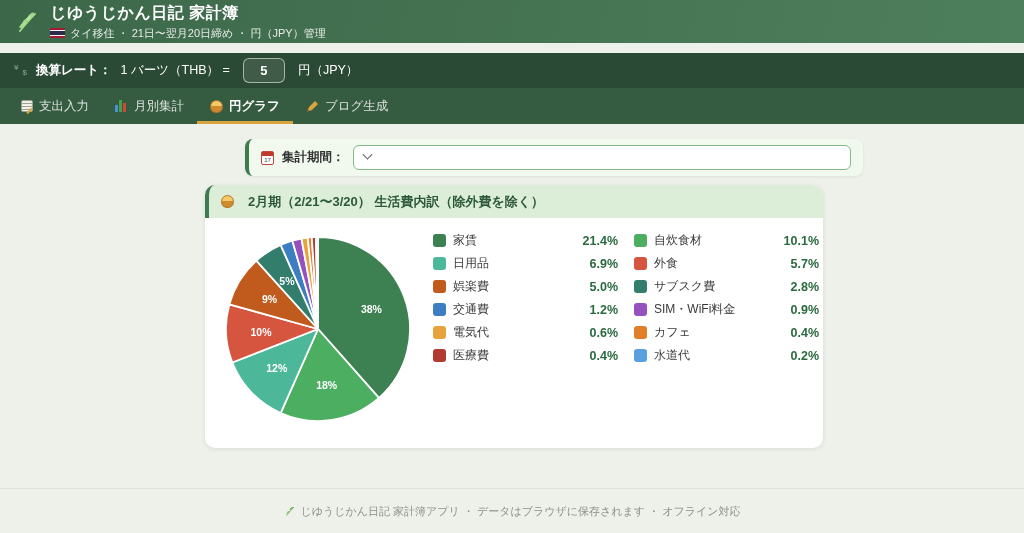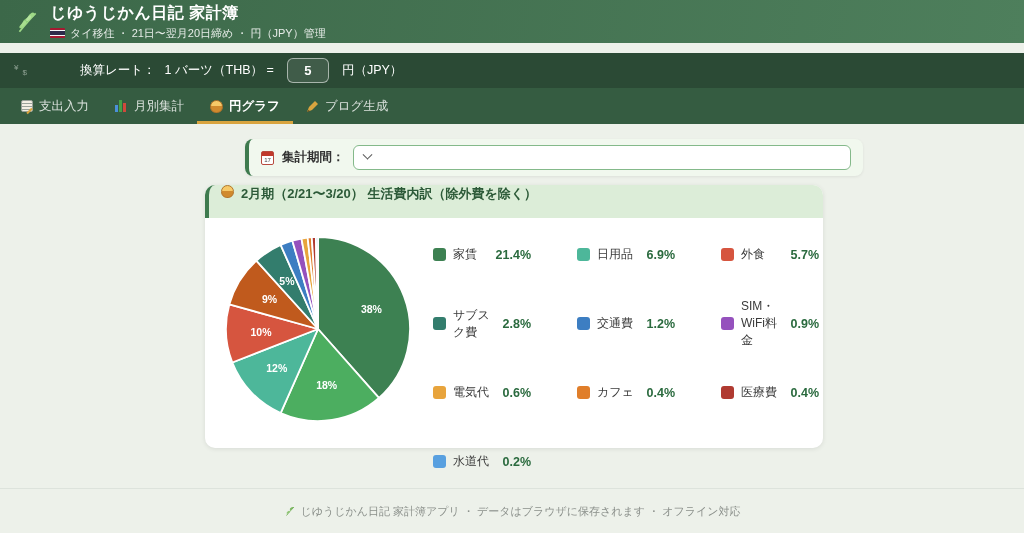--- a/index.html
+++ b/index.html
@@ -17,21 +17,21 @@
   .app-subtitle { color:rgba(255,255,255,.87); font-size:11px; }
   .flag { width:15px; height:10px; border-radius:1px;
     background:linear-gradient(180deg,#a51931 0 17%,#f4f5f8 17% 34%,#2d2a4a 34% 66%,#f4f5f8 66% 83%,#a51931 83% 100%); }
 
   
   .rate-bar { position:absolute; top:53px; left:0; right:0; height:35px; background:#2b4a35;
     display:flex; align-items:center; padding:0 14px; gap:9px; color:#fff; font-size:12.5px; }
   .rate-icon { position:relative; width:13px; height:13px; opacity:.5; flex:0 0 auto; }
   .rate-icon span { position:absolute; font-size:8px; color:#e8f0e8; line-height:1; }
   .rate-icon .y { top:0; left:0; } .rate-icon .d { bottom:0; right:0; }
-  .rate-label { font-weight:normal;margin-left:44px; }
+  .rate-label { font-weight:bold; }
   .rate-input { width:42px; height:25px; background:rgba(255,255,255,.1);
     border:1px solid rgba(255,255,255,.55); border-radius:6px; color:#fff;
     text-align:center; font-size:13px; font-weight:bold; font-family:inherit; margin:0 4px; }
 
   
   .tab-bar { position:absolute; top:88px; left:0; right:0; height:36px; background:#355c41;
     display:flex; padding:0 8px; }
   .tab { display:flex; align-items:center; gap:6px; padding:0 13px; font-size:12.5px;
     color:rgba(255,255,255,.82); cursor:pointer; }
   .tab.active { color:#fff; font-weight:bold; box-shadow:inset 0 -3px 0 #d9a43f; }
@@ -58,27 +58,27 @@
   .period-label { font-size:12.5px; font-weight:bold; color:#333; white-space:nowrap; }
   .period-select { flex:1; height:25px; background:#fff; border:1.5px solid #84b98a; border-radius:6px;
     display:flex; align-items:center; padding:0 10px; font-size:12.5px; color:#222; cursor:pointer; }
   .period-select .sel-text { flex:1; }
   .chev { width:7px; height:7px; border-right:1.6px solid #555; border-bottom:1.6px solid #555;
     transform:rotate(45deg) translate(-2px,-2px); }
 
   .chart-card { position:absolute; left:205px; top:185px; width:618px; height:263px;
     background:#fff; border-radius:10px; box-shadow:0 1px 5px rgba(0,0,0,.09); }
   .chart-card-header { height:33px; background:#dcedd8; border-left:4px solid #3e7a4e;
-    border-radius:10px 10px 0 0; display:flex; padding:0 12px; gap:7px; }
+    border-radius:10px 10px 0 0; display:flex; align-items:center; padding:0 12px; gap:14px; }
   .chart-title { font-size:13px; font-weight:bold; color:#2c5a38; }
   .chart-body { position:relative; height:230px; }
   #pie-svg { position:absolute; left:13px; top:11px; }
   .pie-label { font-size:10.5px; font-weight:bold; fill:#fff; }
-  .legend { position:absolute; left:228px; top:25px; width:386px;
-    display:grid; grid-template-columns:1fr 1fr 1fr; column-gap:16px; row-gap:0;gap:46px; }
+  .legend { position:absolute; left:228px; top:11px; width:386px;
+    display:grid; grid-template-columns:1fr 1fr; column-gap:16px; row-gap:0; }
   .legend-item { display:flex; align-items:center; gap:7px; height:23px; }
   .swatch { width:13px; height:13px; border-radius:3px; flex:0 0 auto; }
   .legend-label { font-size:12px; color:#3a3a3a; }
   .legend-pct { margin-left:auto; font-size:12.5px; font-weight:bold; color:#2a6a3e; }
 
   
   .footer { position:absolute; top:488px; left:0; right:0; height:45px; border-top:1px solid #dde3dc;
     display:flex; align-items:center; justify-content:center; gap:5px; color:#8b908b; font-size:11px; }
 </style>
 </head>
@@ -175,28 +175,38 @@
           <path d="M100 100 L93.77 8.21 A92 92 0 0 1 97.92 8.02 Z" fill="#b03a31" stroke="#fff" stroke-width="1.8" stroke-linejoin="round"></path>
           <path d="M100 100 L97.92 8.02 A92 92 0 0 1 100.00 8.00 Z" fill="#58a0e0" stroke="#fff" stroke-width="1.8" stroke-linejoin="round"></path>
         </svg>
       <div class="legend" id="legend">
           <div class="legend-item">
             <span class="swatch" style="background: rgb(61, 129, 82);"></span>
             <span class="legend-label">家賃</span>
             <span class="legend-pct">21.4%</span>
           </div>
           <div class="legend-item">
+            <span class="swatch" style="background: rgb(76, 174, 96);"></span>
+            <span class="legend-label">自炊食材</span>
+            <span class="legend-pct">10.1%</span>
+          </div>
+          <div class="legend-item">
             <span class="swatch" style="background: rgb(77, 183, 154);"></span>
             <span class="legend-label">日用品</span>
             <span class="legend-pct">6.9%</span>
           </div>
           <div class="legend-item">
             <span class="swatch" style="background: rgb(214, 85, 63);"></span>
             <span class="legend-label">外食</span>
             <span class="legend-pct">5.7%</span>
+          </div>
+          <div class="legend-item">
+            <span class="swatch" style="background: rgb(192, 90, 29);"></span>
+            <span class="legend-label">娯楽費</span>
+            <span class="legend-pct">5.0%</span>
           </div>
           <div class="legend-item">
             <span class="swatch" style="background: rgb(51, 125, 109);"></span>
             <span class="legend-label">サブスク費</span>
             <span class="legend-pct">2.8%</span>
           </div>
           <div class="legend-item">
             <span class="swatch" style="background: rgb(61, 126, 194);"></span>
             <span class="legend-label">交通費</span>
             <span class="legend-pct">1.2%</span>

